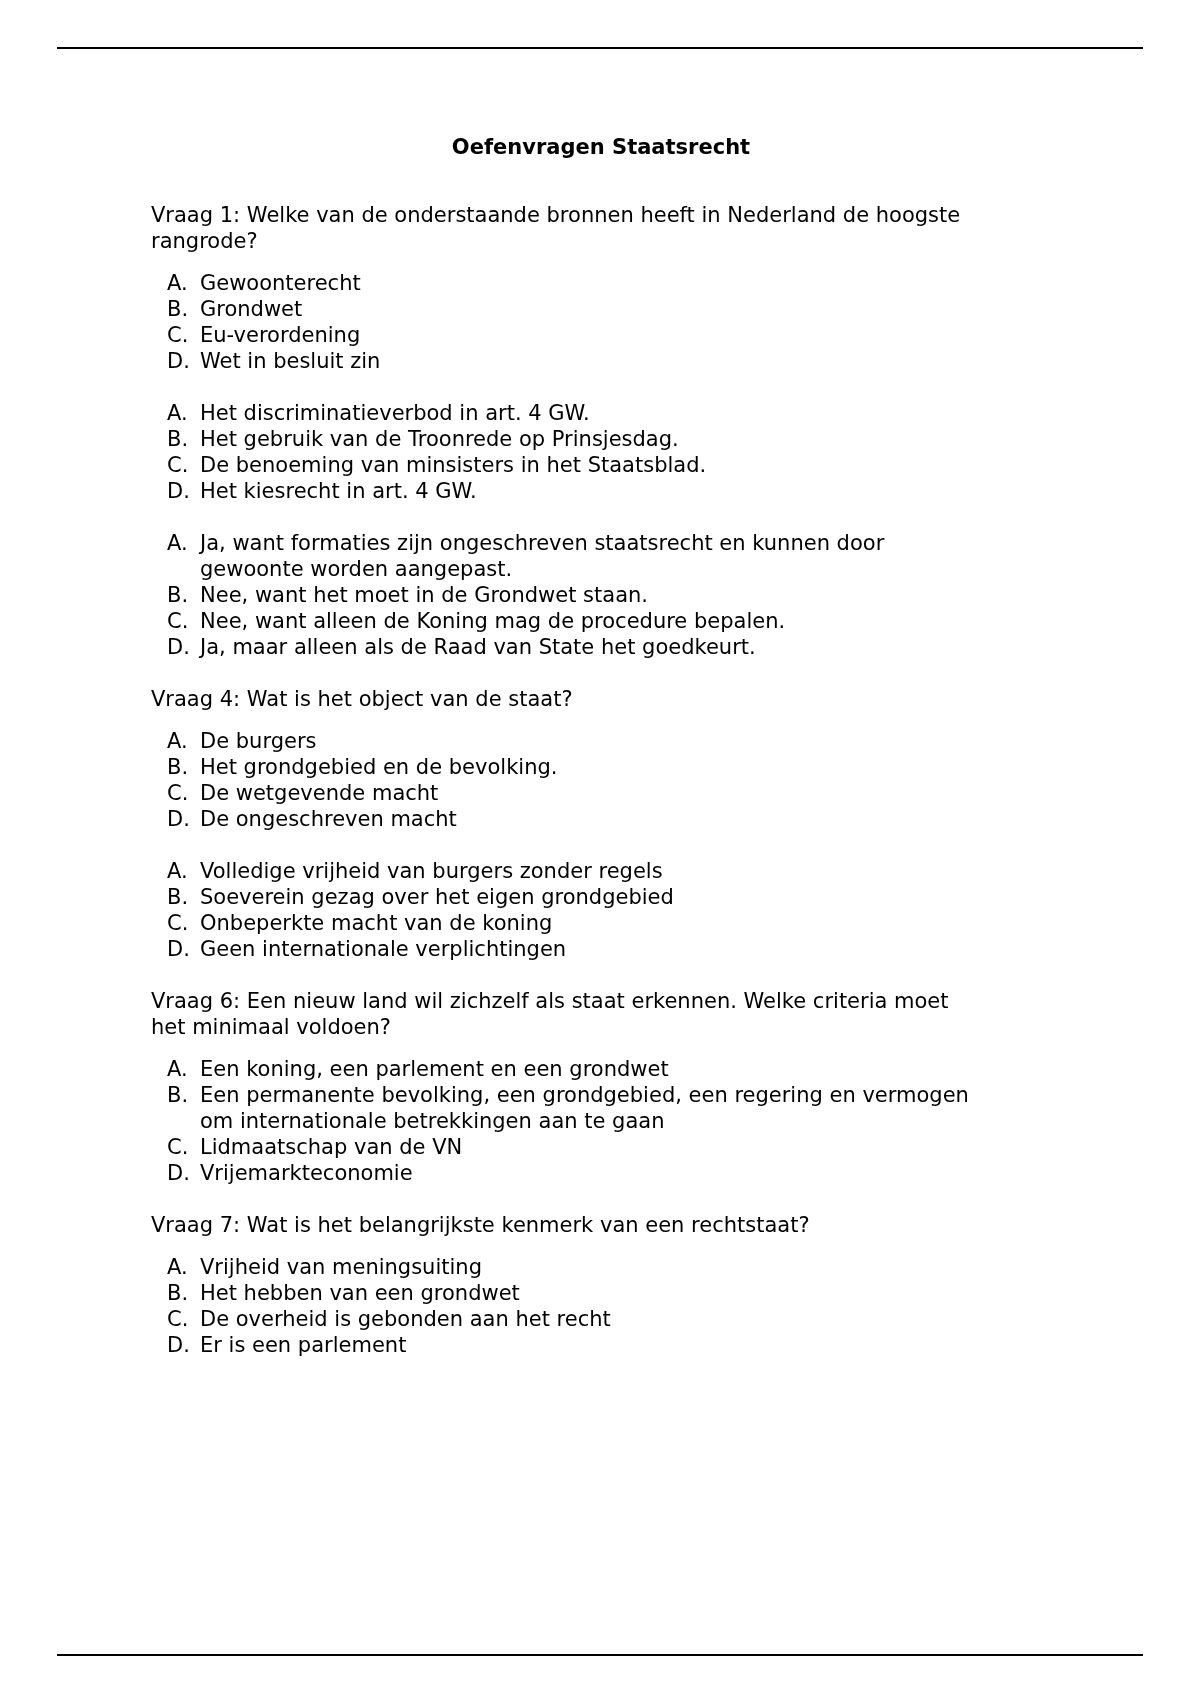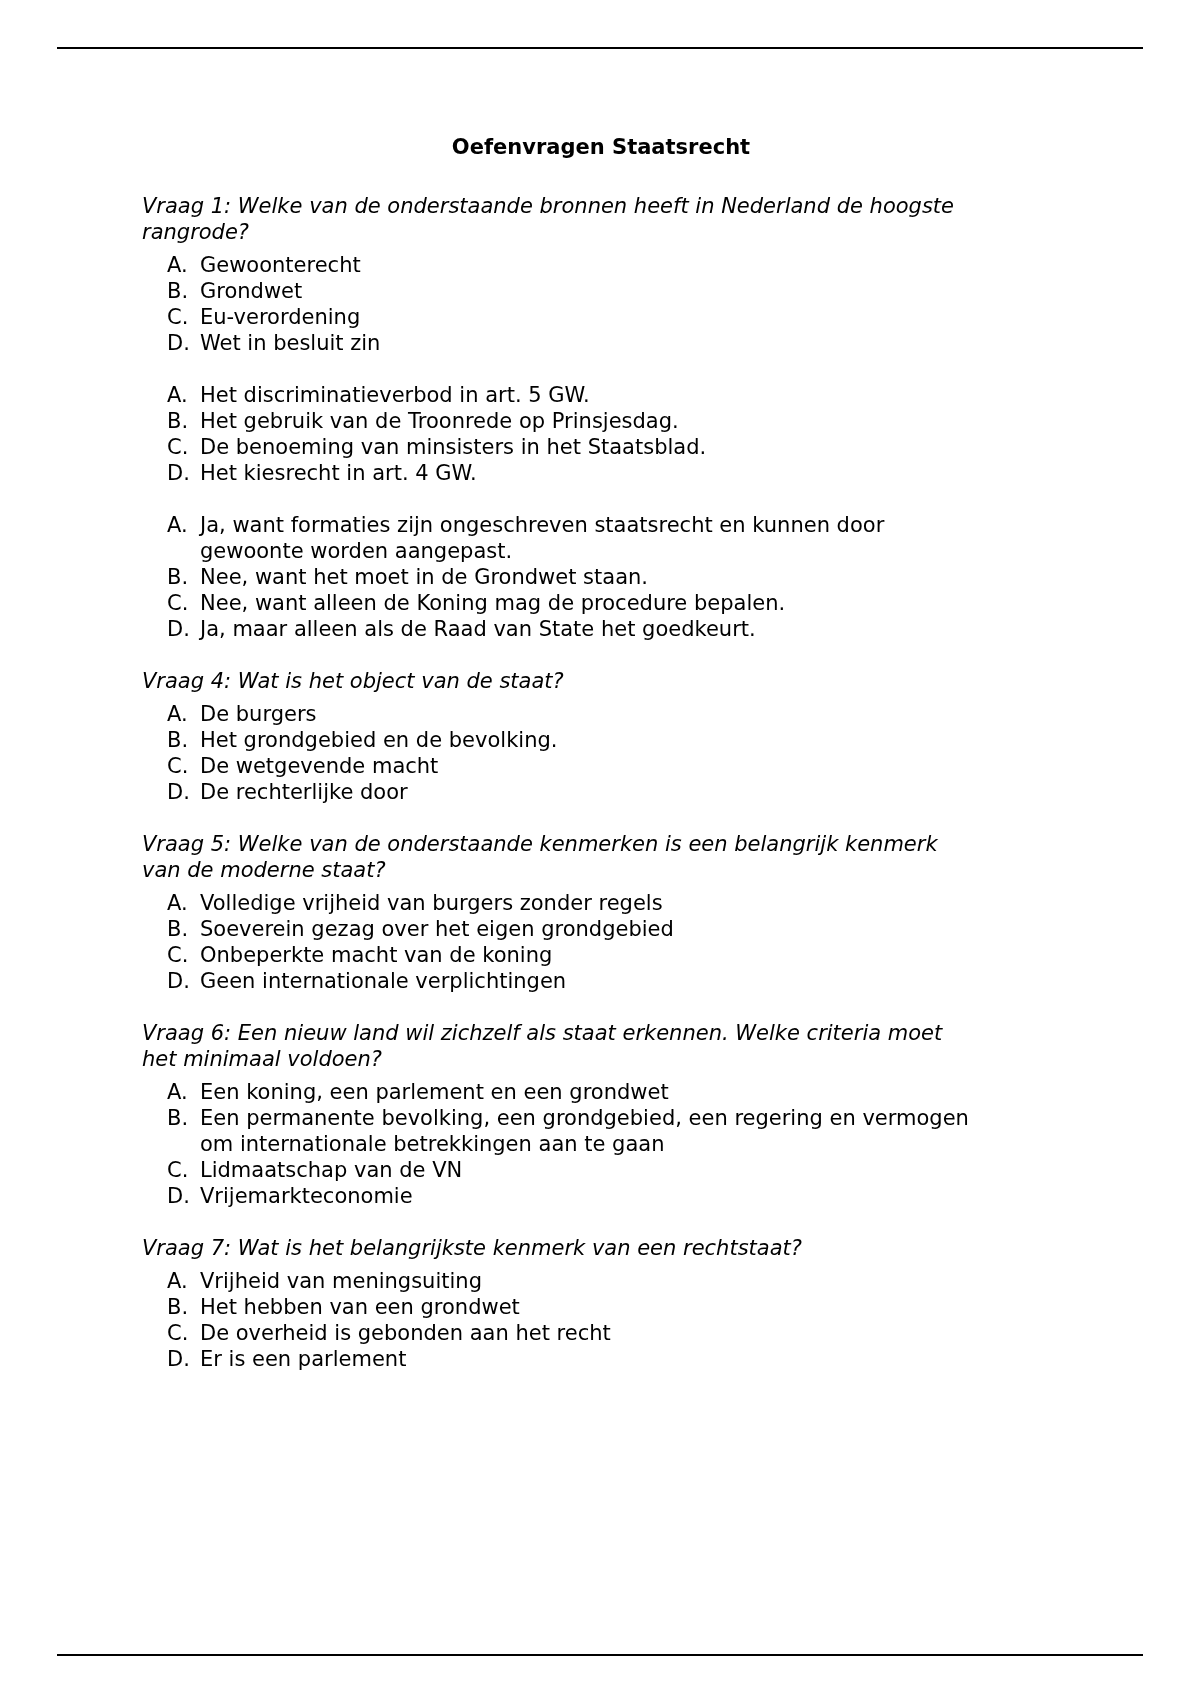--- a/index.html
+++ b/index.html
@@ -39,22 +39,21 @@
   .content {
     position: absolute;
     top: 186px;
     left: 135px;
     width: 845px;
   }
   .question {
     margin: 0 0 26px 0;
   }
   .q-text {
-    margin: 7px;
-    font-style: italic;
+    margin: 16px;
   }
   .options {
     padding-left: 32px;
   }
   .option {
     display: flex;
     align-items: flex-start;
   }
   .letter {
     width: 33px;
@@ -92,21 +91,21 @@
         <span class="letter">D.</span>
         <span class="opt-text">Wet in besluit zin</span>
       </div>
     </div>
   </section>
 
   <section class="question">
     <div class="options">
       <div class="option">
         <span class="letter">A.</span>
-        <span class="opt-text">Het discriminatieverbod in art. 5 GW.</span>
+        <span class="opt-text">Het discriminatieverbod in art. 4 GW.</span>
       </div>
       <div class="option">
         <span class="letter">B.</span>
         <span class="opt-text">Het gebruik van de Troonrede op Prinsjesdag.</span>
       </div>
       <div class="option">
         <span class="letter">C.</span>
         <span class="opt-text">De benoeming van minsisters in het Staatsblad.</span>
       </div>
       <div class="option">
@@ -147,27 +146,26 @@
       <div class="option">
         <span class="letter">B.</span>
         <span class="opt-text">Het grondgebied en de bevolking.</span>
       </div>
       <div class="option">
         <span class="letter">C.</span>
         <span class="opt-text">De wetgevende macht</span>
       </div>
       <div class="option">
         <span class="letter">D.</span>
-        <span class="opt-text">De rechterlijke door</span>
-      </div>
-    </div>
-  </section>
-
-  <section class="question">
-    <p class="q-text">Vraag 5: Welke van de onderstaande kenmerken is een belangrijk kenmerk van de moderne staat?</p>
+        <span class="opt-text">De ongeschreven macht</span>
+      </div>
+    </div>
+  </section>
+
+  <section class="question">
     <div class="options">
       <div class="option">
         <span class="letter">A.</span>
         <span class="opt-text">Volledige vrijheid van burgers zonder regels</span>
       </div>
       <div class="option">
         <span class="letter">B.</span>
         <span class="opt-text">Soeverein gezag over het eigen grondgebied</span>
       </div>
       <div class="option">

